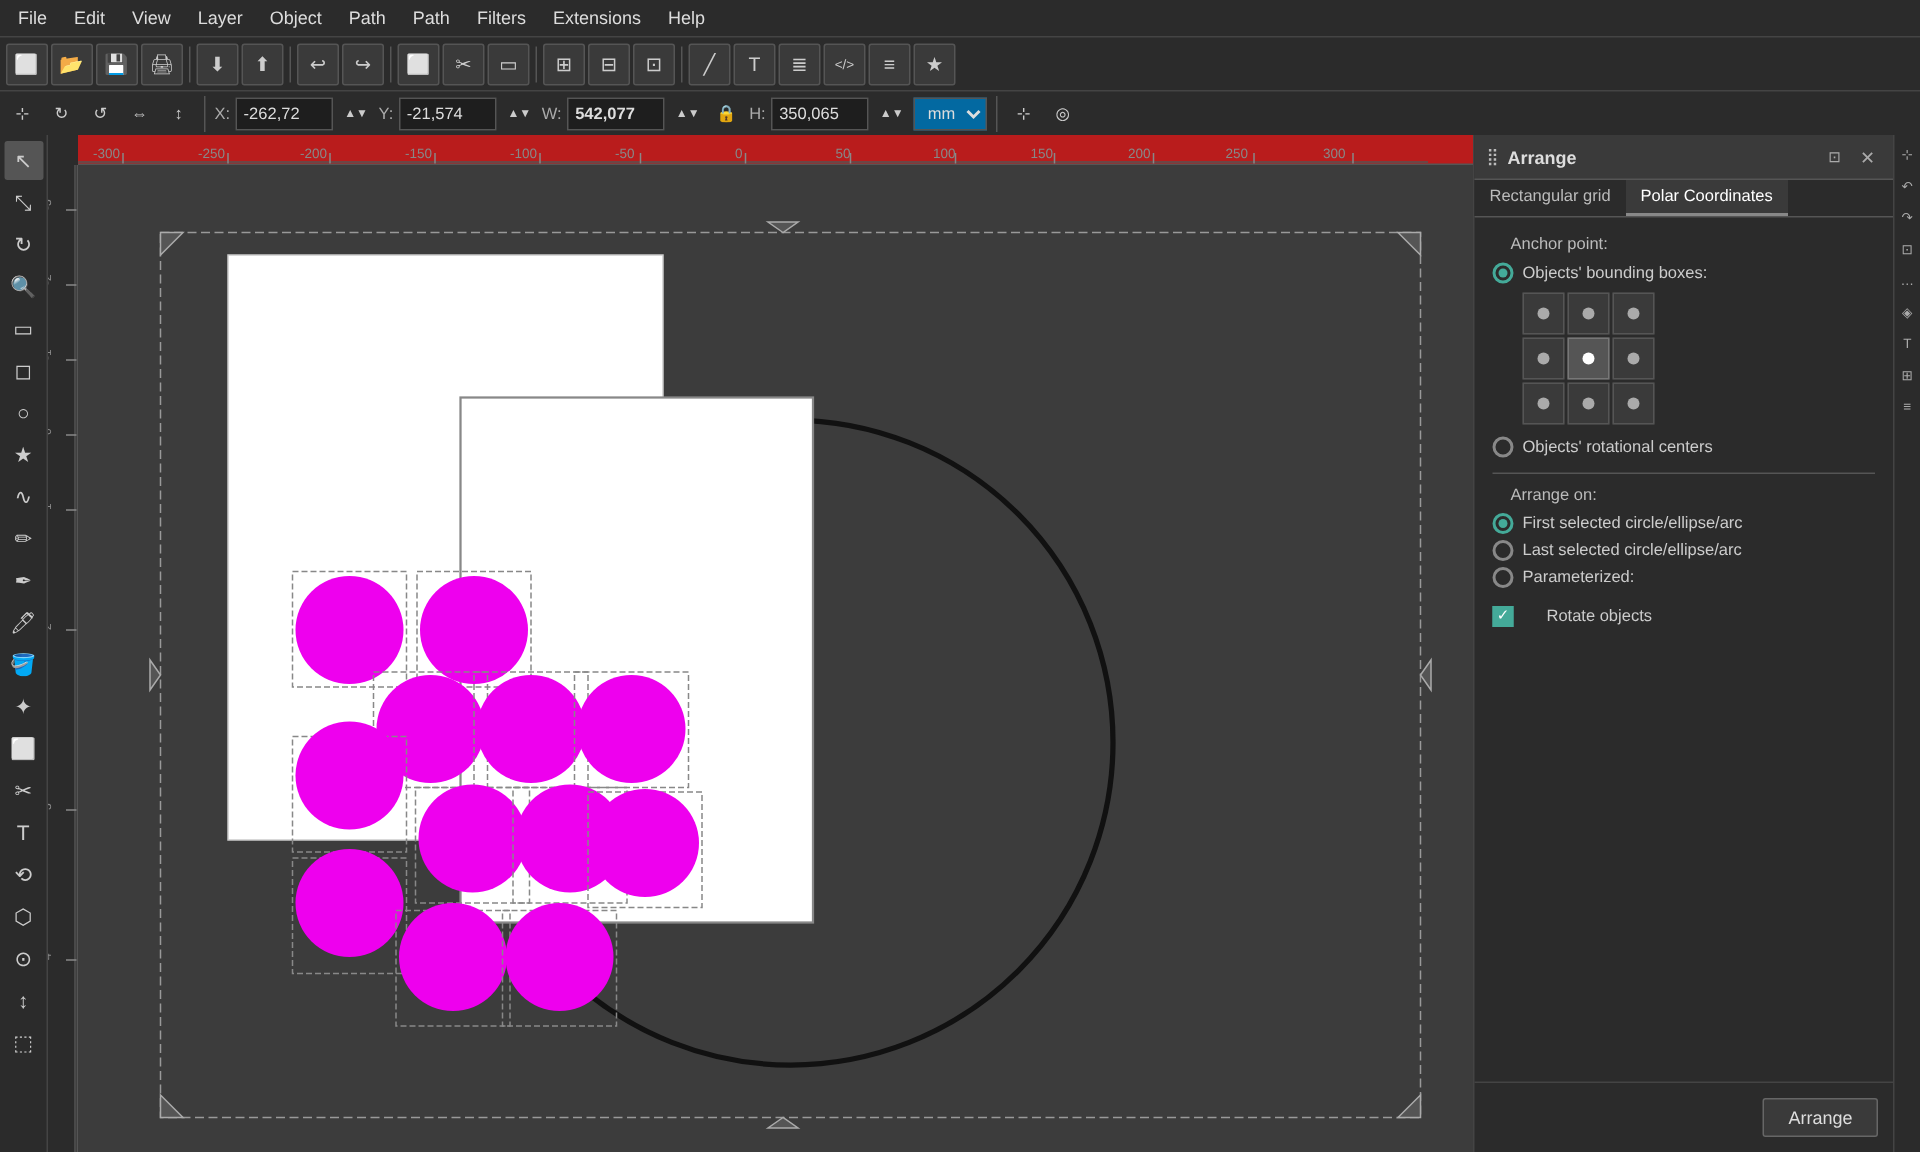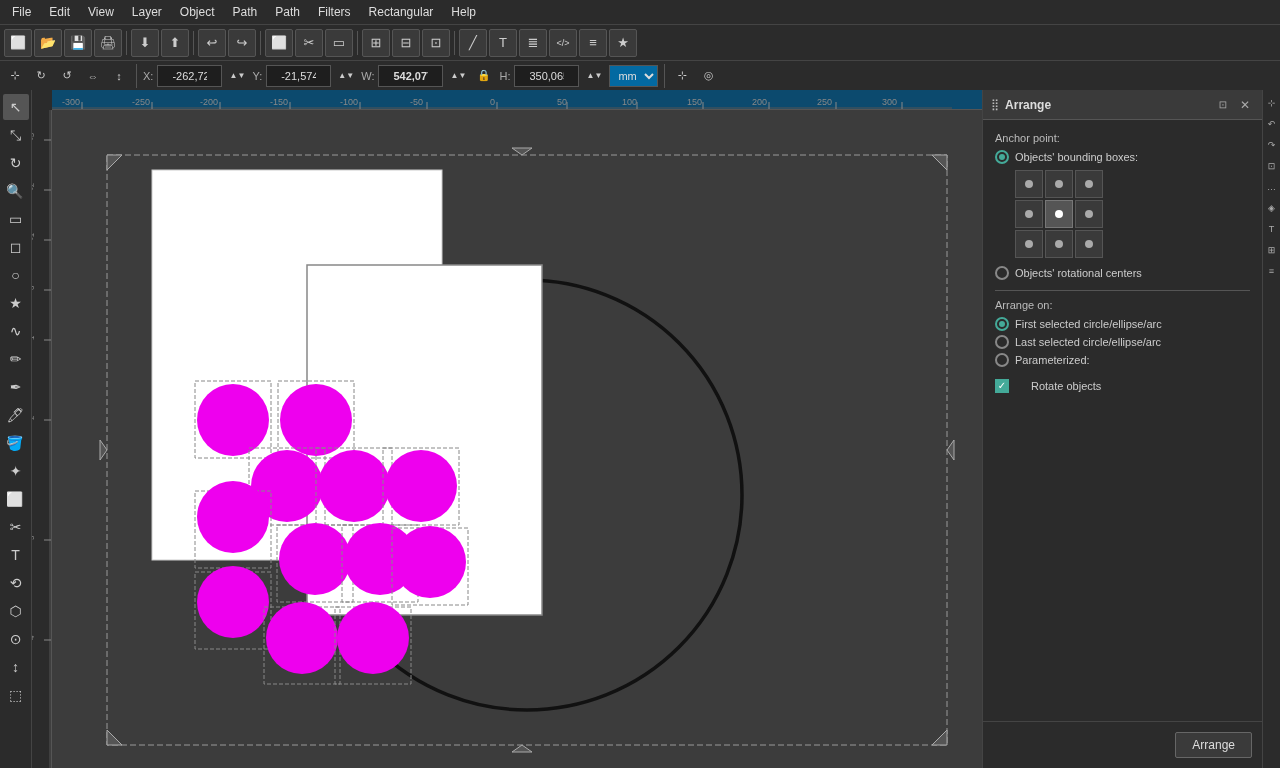--- a/index.html
+++ b/index.html
@@ -10,21 +10,21 @@
     .menu-item { padding: 2px 8px; cursor: pointer; color: #ddd; font-size: 12px; }
 
     
     #toolbar1 { display: flex; background: #2b2b2b; height: 36px; align-items: center; padding: 0 4px; gap: 2px; border-top: 1px solid #444; }
     .tb-btn { width: 28px; height: 28px; background: #3a3a3a; border: 1px solid #555; display: flex; align-items: center; justify-content: center; cursor: pointer; color: #ccc; font-size: 13px; border-radius: 2px; }
     .tb-sep { width: 1px; height: 24px; background: #555; margin: 0 2px; }
 
     
     #toolbar2 { display: flex; background: #2b2b2b; height: 30px; align-items: center; padding: 0 4px; gap: 4px; border-top: 1px solid #444; }
     .coord-label { color: #aaa; font-size: 11px; }
-    .coord-input { background: #1e1e1e; border: 1px solid #555; color: #ddd; height: 22px; width: 70px; padding: 0 14px; font-size: 11px; }
+    .coord-input { background: #1e1e1e; border: 1px solid #555; color: #ddd; height: 22px; width: 70px; padding: 0 4px; font-size: 11px; }
     .coord-unit { background: #0369a1; border: 1px solid #555; color: #ddd; height: 22px; padding: 0 4px; font-size: 11px; }
     .tb2-icon { width: 22px; height: 22px; display: flex; align-items: center; justify-content: center; color: #ccc; font-size: 11px; cursor: pointer; }
 
     
     #main { display: flex; height: calc(768px - 24px - 36px - 30px); }
 
     
     #toolbox { width: 32px; background: #2b2b2b; display: flex; flex-direction: column; align-items: center; padding: 4px 2px; gap: 2px; border-right: 1px solid #444; }
     .tool-btn { width: 26px; height: 26px; display: flex; align-items: center; justify-content: center; cursor: pointer; color: #ccc; font-size: 14px; border-radius: 2px; }
     .tool-btn.active { background: #555; }
@@ -34,21 +34,21 @@
 
     
     #right-panel { width: 280px; background: #2b2b2b; border-left: 1px solid #444; display: flex; flex-direction: column; }
     #right-toolbar { width: 18px; background: #2b2b2b; border-left: 1px solid #444; display: flex; flex-direction: column; align-items: center; padding: 4px 0; gap: 2px; }
     #arrange-header { display: flex; align-items: center; background: #3a3a3a; padding: 4px 8px; justify-content: space-between; border-bottom: 1px solid #555; height: 30px; }
     #arrange-tabs { display: flex; border-bottom: 1px solid #555; }
     .arrange-tab { padding: 6px 12px; font-size: 11px; cursor: pointer; color: #bbb; border-bottom: 2px solid transparent; }
     .arrange-tab.active { color: #fff; border-bottom: 2px solid #888; background: #3a3a3a; }
     #arrange-content { padding: 10px; flex: 1; }
 
-    .section-label { font-size: 11px; color: #bbb; margin-bottom: 6px; }
+    .section-label { font-size: 11px; color: #bbb; margin-bottom: 6px; margin-left: 12px; }
     .radio-row { display: flex; align-items: center; gap: 6px; margin-bottom: 4px; }
     .radio-custom { width: 14px; height: 14px; border-radius: 50%; border: 2px solid #888; display: flex; align-items: center; justify-content: center; cursor: pointer; }
     .radio-custom.checked { border-color: #4a9; }
     .radio-custom.checked::after { content: ''; width: 6px; height: 6px; border-radius: 50%; background: #4a9; }
     .radio-label { font-size: 11px; color: #ccc; }
 
     
     .anchor-grid { display: grid; grid-template-columns: repeat(3, 28px); grid-template-rows: repeat(3, 28px); gap: 2px; margin: 8px 0 8px 16px; }
     .anchor-btn { width: 28px; height: 28px; background: #3a3a3a; border: 1px solid #555; display: flex; align-items: center; justify-content: center; cursor: pointer; }
     .anchor-btn.active { background: #555; border-color: #777; }
@@ -73,21 +73,21 @@
 
 <div id="menubar">
   <span class="menu-item">File</span>
   <span class="menu-item">Edit</span>
   <span class="menu-item">View</span>
   <span class="menu-item">Layer</span>
   <span class="menu-item">Object</span>
   <span class="menu-item">Path</span>
   <span class="menu-item">Path</span>
   <span class="menu-item">Filters</span>
-  <span class="menu-item">Rectangular</span>
+  <span class="menu-item">Extensions</span>
   <span class="menu-item">Help</span>
 </div>
 
 <div id="toolbar1">
   <div class="tb-btn" title="New">⬜</div>
   <div class="tb-btn" title="Open">📂</div>
   <div class="tb-btn" title="Save">💾</div>
   <div class="tb-btn" title="Print">🖨</div>
   <div class="tb-sep"></div>
   <div class="tb-btn">⬇</div>
@@ -164,21 +164,21 @@
     <div class="tool-btn" title="Mesh">⬡</div>
     <div class="tool-btn" title="Color picker">⊙</div>
     <div class="tool-btn" title="Connector">↕</div>
     <div class="tool-btn" title="Measure">⬚</div>
   </div>
 
   <div id="canvas-area">
 
     <div style="position:relative; height:100%;">
 
-      <div style="position:absolute; top:0; left:20px; right:0; height:20px; background:#0c4a6e; border-bottom:1px solid #555; overflow:hidden;">
+      <div style="position:absolute; top:0; left:20px; right:0; height:20px; background:#b91c1c; border-bottom:1px solid #555; overflow:hidden;">
         <svg width="100%" height="20" style="position:absolute;">
           <g fill="#888" font-size="9">
             <line x1="0" y1="18" x2="900" y2="18" stroke="#555" stroke-width="1"></line>
 
             <text x="10" y="15">-300</text>
               <line x1="30" y1="12" x2="30" y2="20" stroke="#888" stroke-width="1"></line>
             <text x="80" y="15">-250</text>
               <line x1="100" y1="12" x2="100" y2="20" stroke="#888" stroke-width="1"></line>
             <text x="148" y="15">-200</text>
               <line x1="168" y1="12" x2="168" y2="20" stroke="#888" stroke-width="1"></line>
@@ -299,20 +299,24 @@
       <div style="display:flex; align-items:center; gap:6px;">
         <span style="font-size:11px; color:#bbb;">⣿</span>
         <span style="font-weight:bold; font-size:12px;">Arrange</span>
       </div>
       <div style="display:flex; gap:4px;">
         <div class="panel-icon-btn" style="font-size:10px;">⊡</div>
         <div class="panel-icon-btn">✕</div>
       </div>
     </div>
 
+    <div id="arrange-tabs" style="display:flex; background:#2b2b2b; border-bottom:1px solid #555;">
+      <div class="arrange-tab" style="font-size:11px; padding:5px 10px; color:#bbb; cursor:pointer; border-bottom: 2px solid transparent;">Rectangular grid</div>
+      <div class="arrange-tab active" style="font-size:11px; padding:5px 10px; color:#fff; cursor:pointer; background:#3a3a3a; border-bottom: 2px solid #888;">Polar Coordinates</div>
+    </div>
 
     <div id="arrange-content" style="padding:12px; flex:1; overflow-y:auto;">
 
       <div style="margin-bottom:10px;">
         <div class="section-label">Anchor point:</div>
 
         <div class="radio-row">
           <div class="radio-custom checked"></div>
           <span class="radio-label">Objects' bounding boxes:</span>
         </div>

